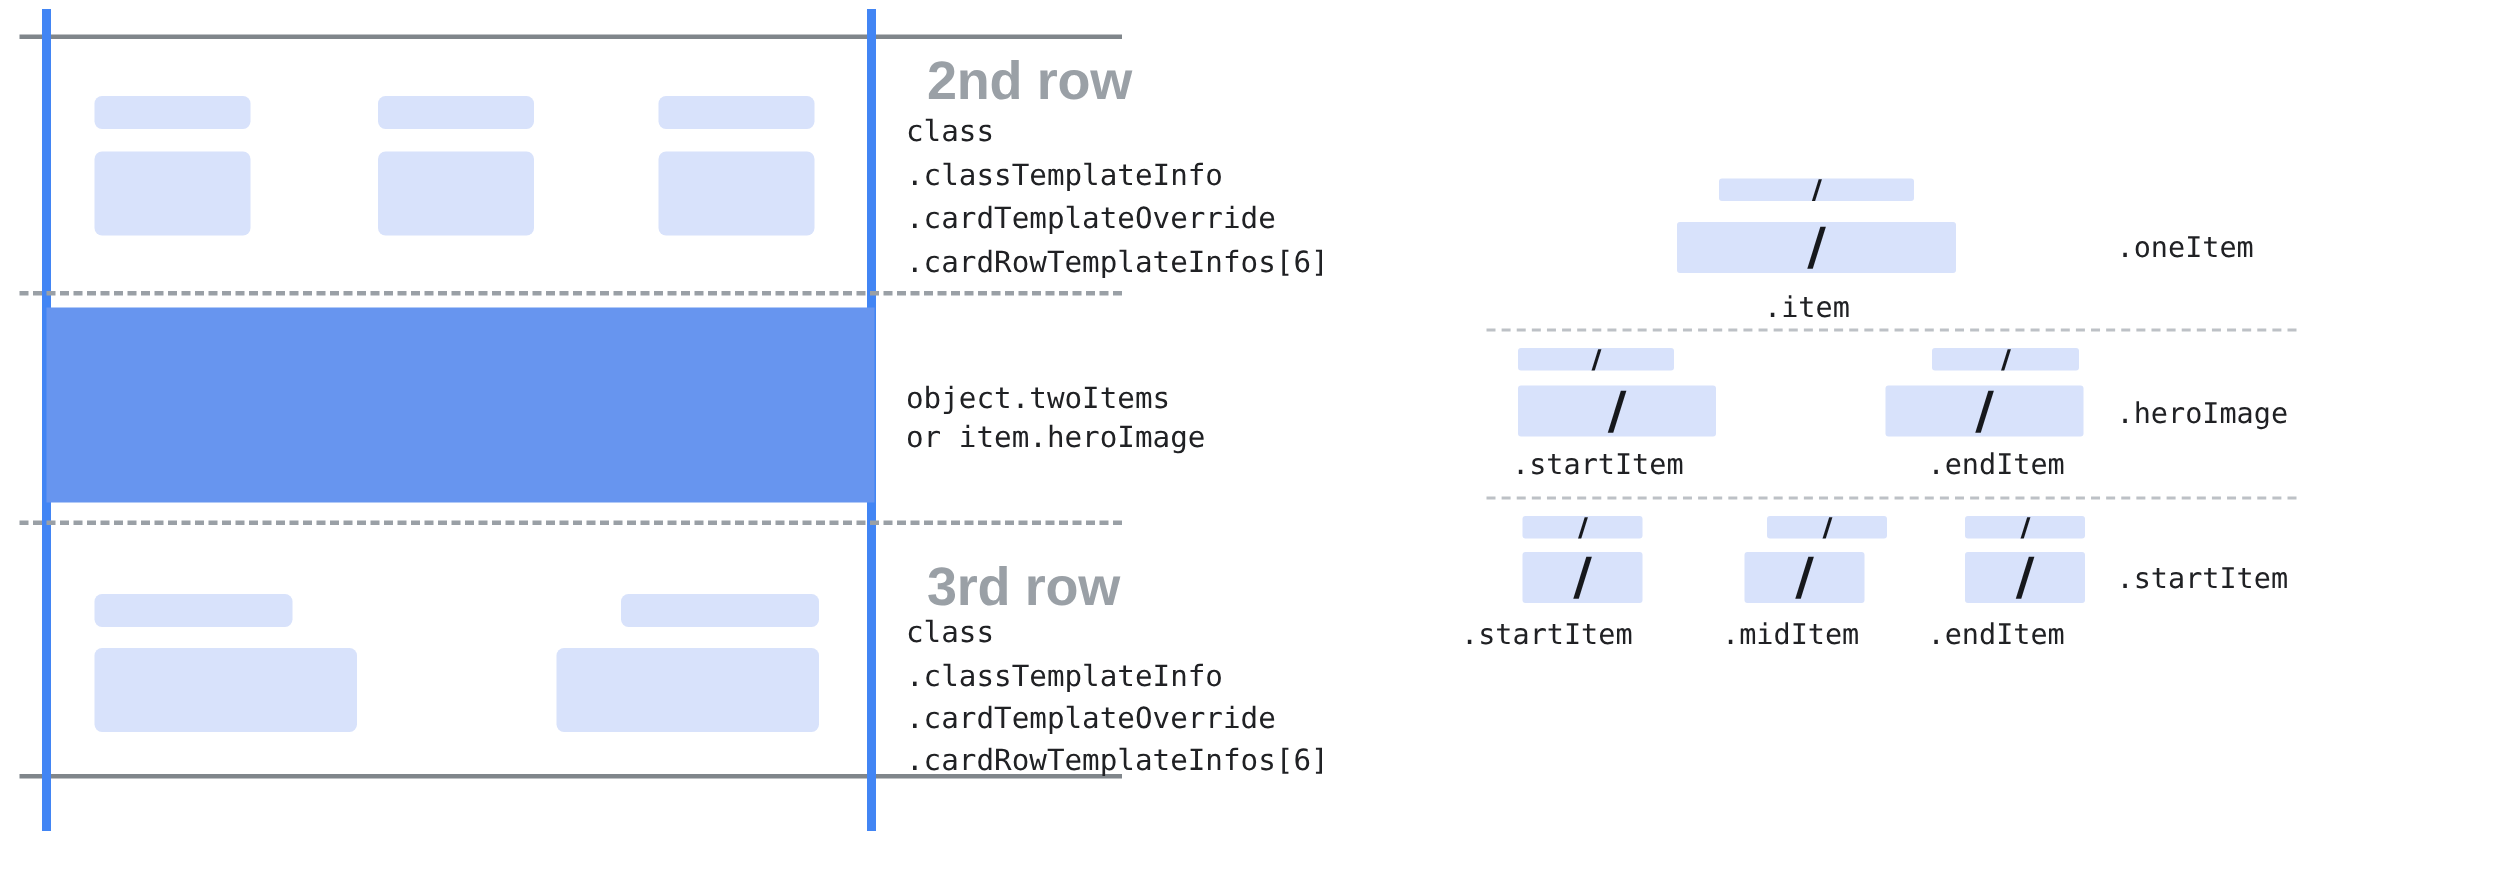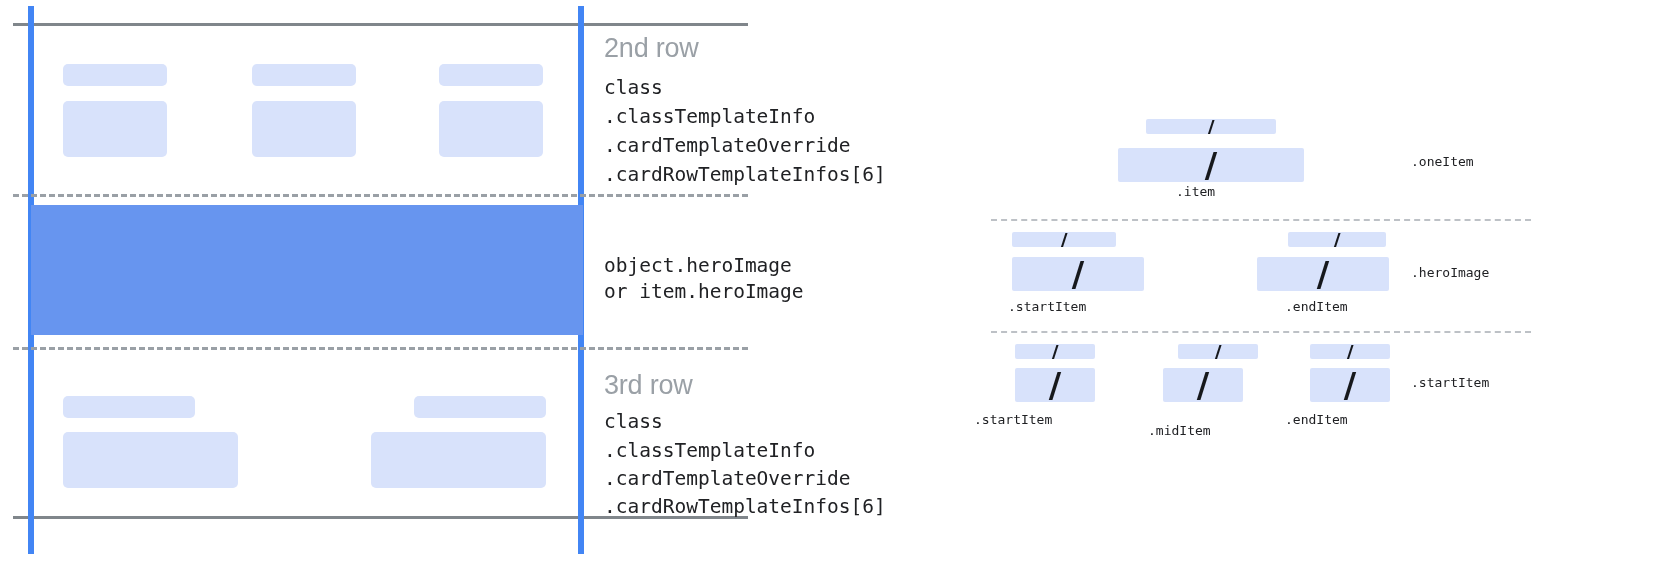--- a/index.html
+++ b/index.html
@@ -46,38 +46,39 @@
   }
   .hero {
     position: absolute;
     background: #6795ef;
   }
 
   
   .rowtitle {
     position: absolute;
     font-family: "Liberation Sans", sans-serif;
-    font-weight: normal;
-    font-size: 27px;
+    font-weight: bold;
+    font-size: 36px;
     color: #9aa0a6;
     white-space: nowrap;
     letter-spacing: -0.2px;
+    margin-left: 14px;
   }
   .mono {
     position: absolute;
     font-family: "DejaVu Sans Mono", "Liberation Mono", monospace;
     font-size: 19.5px;
     color: #202124;
     white-space: pre;
     line-height: 29px;
   }
   .mono-sm {
     position: absolute;
     font-family: "DejaVu Sans Mono", "Liberation Mono", monospace;
-    font-size: 13px;
+    font-size: 19px;
     color: #202124;
     white-space: pre;
   }
   .bar {
     position: absolute;
     background: #d8e2fb;
     border-radius: 2px;
     overflow: hidden;
   }
   .bar .slash {
@@ -136,40 +137,40 @@
   </div>
 
   <div>
 
     <div class="rowtitle" style="left:604px; top:33px;">2nd row</div>
     <div class="mono" style="left:604px; top:73px;">class</div>
     <div class="mono" style="left:604px; top:102px;">.classTemplateInfo</div>
     <div class="mono" style="left:604px; top:131px;">.cardTemplateOverride</div>
     <div class="mono" style="left:604px; top:160px;">.cardRowTemplateInfos[6]</div>
 
-    <div class="mono" style="left:604px; top:251px;">object.heroImage</div>
+    <div class="mono" style="left:604px; top:251px;">object.twoItems</div>
     <div class="mono" style="left:604px; top:277px;">or item.heroImage</div>
 
     <div class="rowtitle" style="left:604px; top:370px;">3rd row</div>
     <div class="mono" style="left:604px; top:407px;">class</div>
     <div class="mono" style="left:604px; top:436px;">.classTemplateInfo</div>
     <div class="mono" style="left:604px; top:464px;">.cardTemplateOverride</div>
     <div class="mono" style="left:604px; top:492px;">.cardRowTemplateInfos[6]</div>
   </div>
 
   <div>
 
     <div>
       <div class="bar thin" style="left:1146px; top:119px; width:130px; height:15px;">
         <span class="slash">/</span>
       </div>
       <div class="bar thick" style="left:1118px; top:148px; width:186px; height:34px;">
         <span class="slash">/</span>
       </div>
-      <div class="mono-sm" style="left:1176px; top:184px;">.item</div>
+      <div class="mono-sm" style="left:1176px; top:194px;">.item</div>
       <div class="mono-sm" style="left:1411px; top:154px;">.oneItem</div>
     </div>
 
     <div class="hdash-fine" style="left:991px; top:219px; width:540px;"></div>
 
     <div>
       <div class="bar thin" style="left:1012px; top:232px; width:104px; height:15px;">
         <span class="slash">/</span>
       </div>
       <div class="bar thick" style="left:1012px; top:257px; width:132px; height:34px;">
@@ -198,21 +199,21 @@
         <span class="slash">/</span>
       </div>
       <div class="mono-sm" style="left:974px; top:412px;">.startItem</div>
 
       <div class="bar thin" style="left:1178px; top:344px; width:80px; height:15px;">
         <span class="slash">/</span>
       </div>
       <div class="bar thick" style="left:1163px; top:368px; width:80px; height:34px;">
         <span class="slash">/</span>
       </div>
-      <div class="mono-sm" style="left:1148px; top:412px;margin-top:11px;">.midItem</div>
+      <div class="mono-sm" style="left:1148px; top:412px;">.midItem</div>
 
       <div class="bar thin" style="left:1310px; top:344px; width:80px; height:15px;">
         <span class="slash">/</span>
       </div>
       <div class="bar thick" style="left:1310px; top:368px; width:80px; height:34px;">
         <span class="slash">/</span>
       </div>
       <div class="mono-sm" style="left:1285px; top:412px;">.endItem</div>
 
       <div class="mono-sm" style="left:1411px; top:375px;">.startItem</div>

